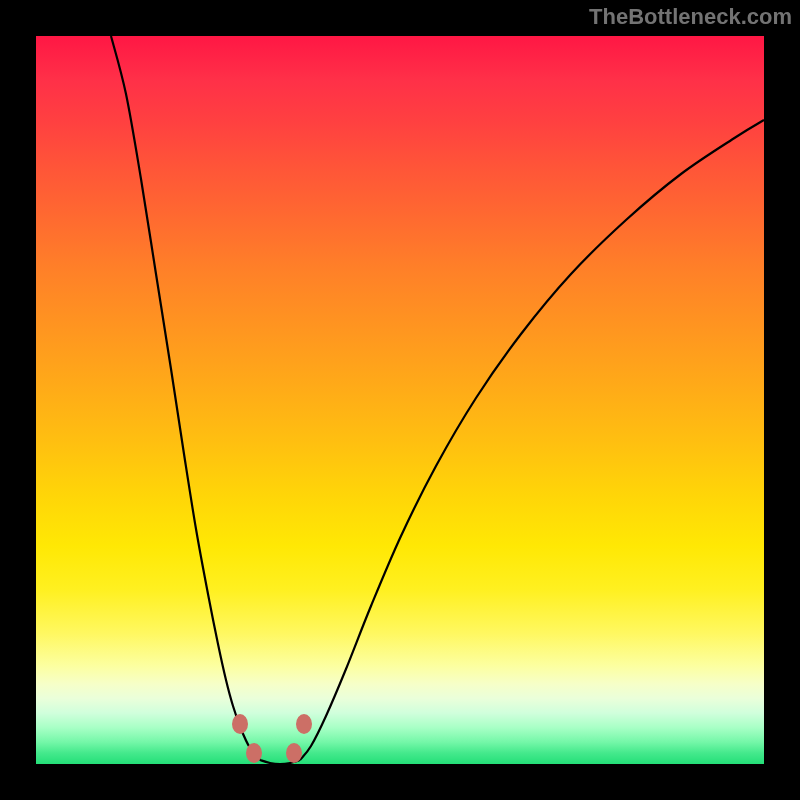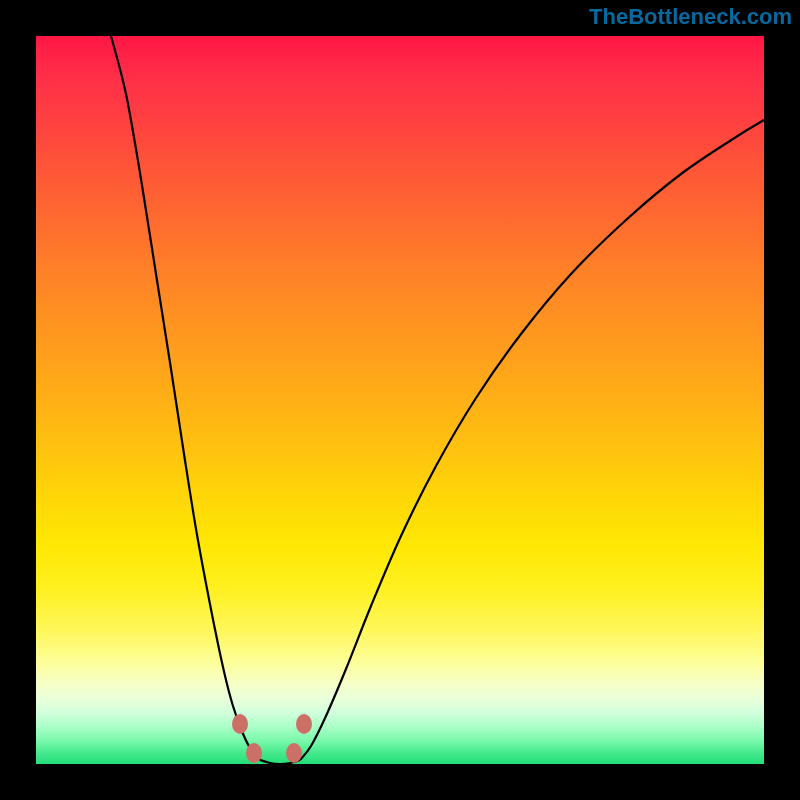--- a/index.html
+++ b/index.html
@@ -50,21 +50,21 @@
       #24df78 100%
     );
   }
   .watermark {
     position: absolute;
     top: 4px;
     right: 8px;
     font-family: Arial, Helvetica, sans-serif;
     font-size: 22px;
     font-weight: 600;
-    color: #0369a1;
+    color: #737373;
     user-select: none;
     letter-spacing: 0;
   }
   svg {
     position: absolute;
     top: 0;
     left: 0;
   }
   .curve {
     fill: none;

